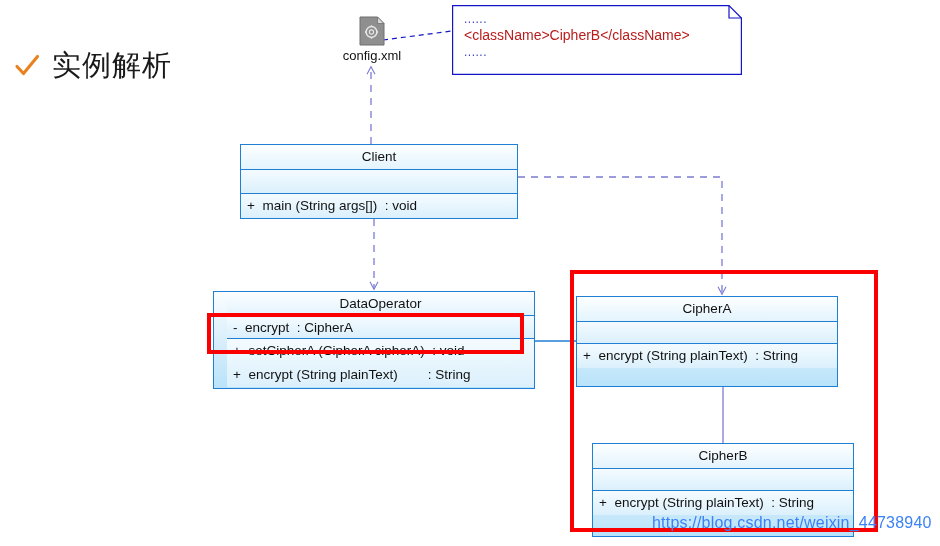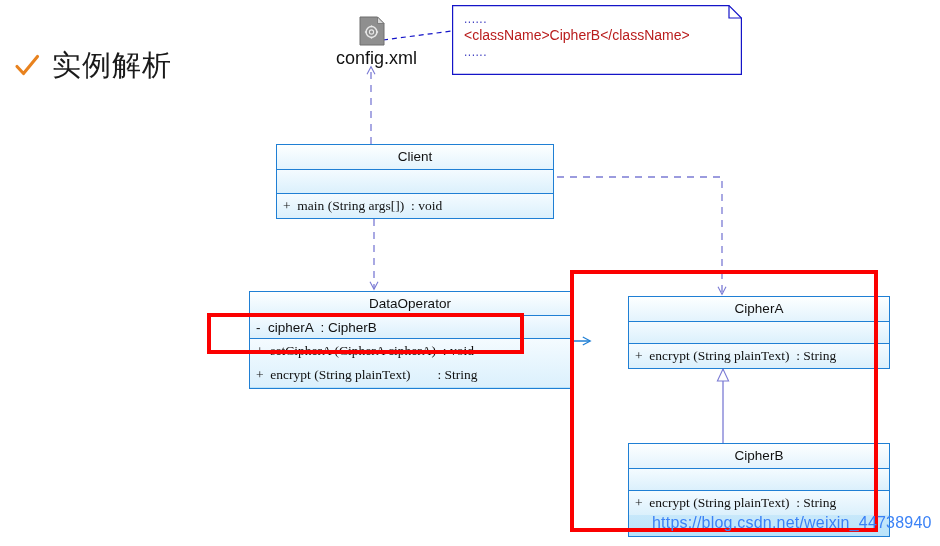--- a/index.html
+++ b/index.html
@@ -59,21 +59,21 @@
     width: 72px;
     text-align: center;
   }
   #config-icon {
     width: 26px;
     height: 30px;
     display: block;
     margin: 0 auto;
   }
   #config-label {
-    font-size: 18px;
+    font-size: 13px;
     color: #111111;
     margin-top: 2px;
     white-space: nowrap;
   }
 
   
   #note-box {
     position: absolute;
     left: 452px;
     top: 5px;
@@ -105,64 +105,62 @@
     color: #b91c1c;
     white-space: nowrap;
   }
 
   
   .uml-class {
     position: absolute;
     border: 1px solid #1f7fd4;
     box-sizing: border-box;
     background: linear-gradient(to bottom, #fbfeff 0%, #d6edfb 55%, #b9e3fa 100%);
-    margin-left: 36px;
   }
   .uml-name {
     text-align: center;
     font-size: 13.5px;
     color: #111111;
     border-bottom: 1px solid #1f7fd4;
     box-sizing: border-box;
     line-height: 1;
     padding-top: 5px;
     padding-bottom: 5px;
     background: linear-gradient(to bottom, #fdffff 0%, #e3f3fd 100%);
   }
   .uml-compartment {
     border-bottom: 1px solid #1f7fd4;
     box-sizing: border-box;
     background: linear-gradient(to bottom, #f4fbff 0%, #dbf0fc 100%);
   }
   .uml-compartment.last {
     border-bottom: none;
-    font-family: Liberation Serif, serif;
   }
   .uml-member {
     font-size: 13.5px;
     color: #111111;
     padding-left: 6px;
     line-height: 1;
     padding-top: 5px;
     padding-bottom: 5px;
     white-space: pre;
   }
 
   
   #class-client      { left: 240px; top: 144px; width: 278px; height: 75px; }
   #class-client .uml-name        { height: 25px; }
   #class-client .c-attrs         { height: 24px; }
   #class-client .c-ops           { height: 24px; }
 
-  #class-dataoperator { left: 213px; top: 291px; width: 322px; height: 98px; }
+  #class-dataoperator { left: 213px; top: 291px; width: 322px; height: 98px; padding-left: 13px; }
   #class-dataoperator .uml-name  { height: 24px; }
   #class-dataoperator .c-attrs   { height: 23px; }
   #class-dataoperator .c-ops     { height: 48px; }
 
-  #class-ciphera     { left: 592px; top: 296px; width: 262px; height: 73px; }
+  #class-ciphera     { left: 576px; top: 296px; width: 262px; height: 91px; }
   #class-ciphera .uml-name       { height: 25px; }
   #class-ciphera .c-attrs        { height: 22px; }
   #class-ciphera .c-ops          { height: 24px; }
 
   #class-cipherb     { left: 592px; top: 443px; width: 262px; height: 94px; }
   #class-cipherb .uml-name       { height: 25px; }
   #class-cipherb .c-attrs        { height: 22px; }
   #class-cipherb .c-ops          { height: 24px; }
 
   
@@ -268,21 +266,21 @@
     <div class="uml-name">Client</div>
     <div class="uml-compartment c-attrs"></div>
     <div class="uml-compartment c-ops last">
       <div class="uml-member">+  main (String args[])  : void</div>
     </div>
   </div>
 
   <div class="uml-class" id="class-dataoperator">
     <div class="uml-name">DataOperator</div>
     <div class="uml-compartment c-attrs">
-      <div class="uml-member">-  cipherA  : CipherB</div>
+      <div class="uml-member">-  encrypt  : CipherA</div>
     </div>
     <div class="uml-compartment c-ops last">
       <div class="uml-member">+  setCipherA (CipherA cipherA)  : void</div>
       <div class="uml-member">+  encrypt (String plainText)        : String</div>
     </div>
   </div>
 
   <div class="uml-class" id="class-ciphera">
     <div class="uml-name">CipherA</div>
     <div class="uml-compartment c-attrs"></div>

